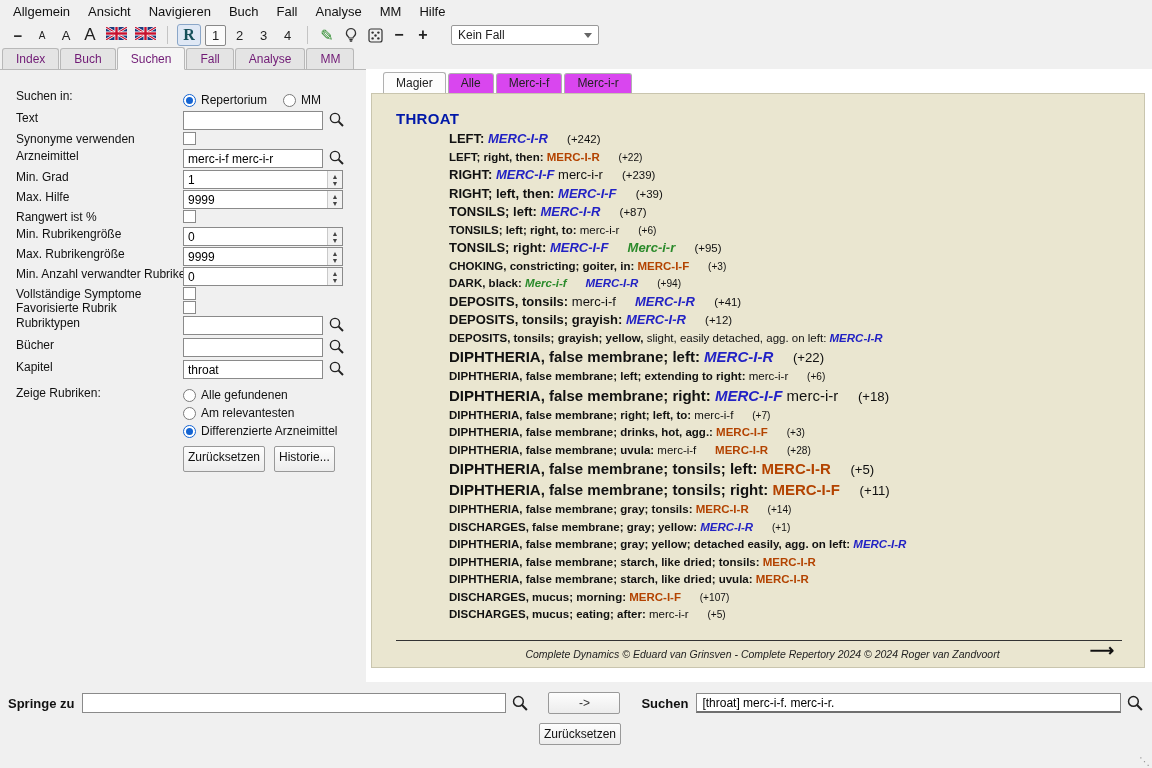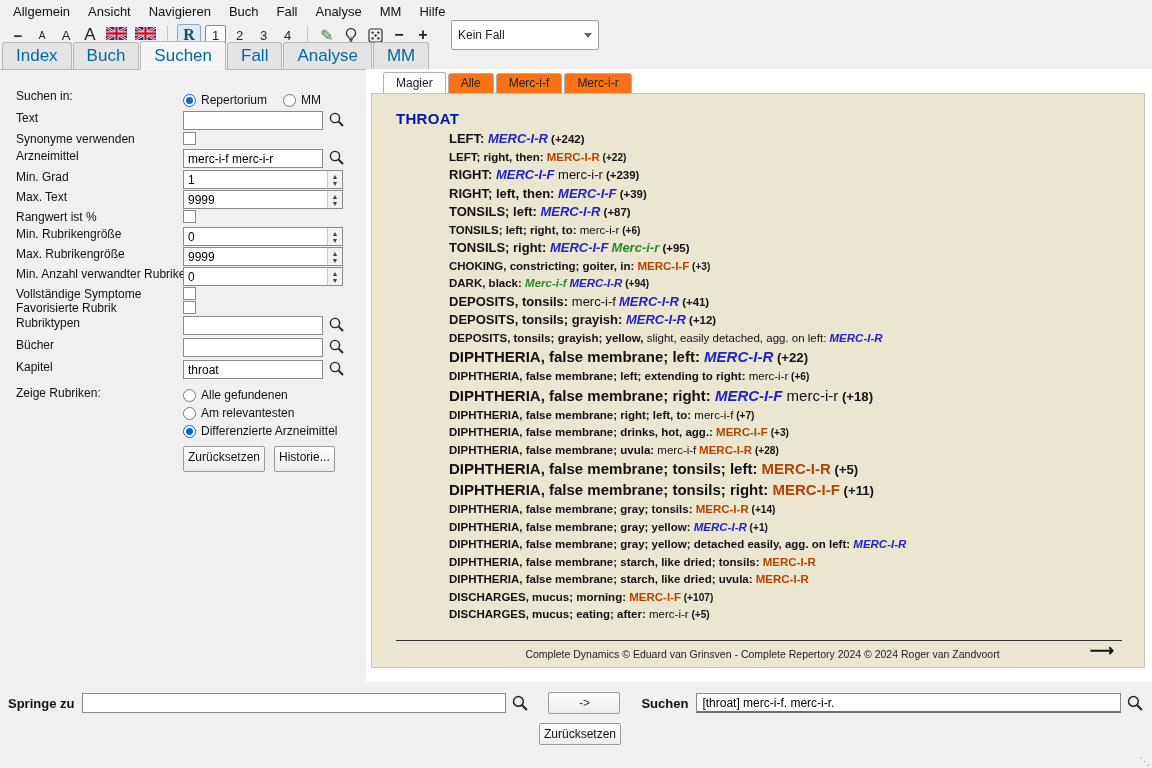--- a/index.html
+++ b/index.html
@@ -15,27 +15,27 @@
   .toolbar { height:26px; display:flex; align-items:center; padding:0 8px; gap:4px; }
   .tb-btn { display:inline-flex; align-items:center; justify-content:center; min-width:20px; height:22px; font-size:13px; color:#222; }
   .tb-minus { font-size:15px; font-weight:bold; }
   .fs1 { font-size:10px; } .fs2 { font-size:13px; } .fs3 { font-size:17px; }
   .tb-sep { width:1px; height:18px; background:#c4c4c4; margin:0 5px; }
   .tb-r { width:24px; height:22px; border:1px solid #8aa6c8; background:#dfe8f5; border-radius:3px; font-family:"Liberation Serif", serif; font-size:16px; font-weight:bold; color:#15505a; }
   .tb-num { display:inline-flex; align-items:center; justify-content:center; width:21px; height:21px; font-size:13px; color:#222; }
   .tb-num.active { border:1px solid #888; background:#fbfbfb; border-radius:2px; }
   .tb-pencil { color:#2a8a2a; font-size:16px; }
   .tb-zoom { font-size:16px; font-weight:bold; }
-  .case-select { margin-left:14px; width:148px; height:30px; background:#fff; border:1px solid #999; border-radius:2px; display:flex; align-items:center; justify-content:space-between; padding:0 6px; font-size:12px; color:#222; }
+  .case-select { margin-left:14px; width:148px; height:20px; background:#fff; border:1px solid #999; border-radius:2px; display:flex; align-items:center; justify-content:space-between; padding:0 6px; font-size:12px; color:#222; }
   .chev { width:0; height:0; border-left:4px solid transparent; border-right:4px solid transparent; border-top:5px solid #666; }
   .flag { display:inline-block; margin:0 2px; }
 
   
   .tabbar { height:22px; display:flex; align-items:flex-end; padding-left:2px; border-bottom:1px solid #b8b8b8; }
-  .tab { padding:3px 13px 3px; font-size:17px; border:1px solid #b8b8b8; border-bottom:none; background:#e4e4e4; border-radius:3px 3px 0 0; margin-right:1px; color:#0369a1; }
+  .tab { padding:3px 13px 3px; font-size:12px; border:1px solid #b8b8b8; border-bottom:none; background:#e4e4e4; border-radius:3px 3px 0 0; margin-right:1px; color:#701a75; }
   .tab.active { background:#f5f5f5; padding-top:4px; margin-bottom:-1px; border-bottom:1px solid #f5f5f5; }
 
   
   .content { position:absolute; top:69px; left:0; right:0; bottom:86px; display:flex; }
   .left-panel { width:366px; flex-shrink:0; padding:20px 0 0 16px; }
   .right-panel { flex:1; background:#fff; display:flex; flex-direction:column; padding:3px 7px 14px 5px; }
 
   
   .frow { display:flex; height:21px; }
   .frow.h17 { height:17px; } .frow.h20 { height:20px; } .frow.h14 { height:14px; }
@@ -50,40 +50,40 @@
   .rdo { width:13px; height:13px; border:1px solid #7a7a7a; border-radius:50%; background:#fff; display:inline-block; position:relative; flex-shrink:0; }
   .rdo.checked { border-color:#1464d2; }
   .rdo.checked::after { content:''; position:absolute; left:2px; top:2px; right:2px; bottom:2px; background:#1464d2; border-radius:50%; }
   .radio-lab { display:inline-flex; align-items:center; gap:5px; font-size:12px; margin-right:16px; }
   .btn { display:inline-block; border:1px solid #999; background:linear-gradient(#fdfdfd,#ececec); border-radius:2px; padding:3px 4px; font-size:12px; color:#111; }
   .form-buttons { margin-top:6px; }
   .form-buttons .btn { margin-right:9px; }
 
   
   .rtabbar { height:21px; display:flex; align-items:center; padding-left:12px; }
-  .rtab { padding:2px 12px 3px; font-size:12px; border:1px solid #b0b0b0; border-bottom:none; background:#f97316; border-radius:3px 3px 0 0; margin-right:2px; color:#222; }
+  .rtab { padding:2px 12px 3px; font-size:12px; border:1px solid #b0b0b0; border-bottom:none; background:#d946ef; border-radius:3px 3px 0 0; margin-right:2px; color:#222; }
   .rtab.active { background:#fdfdfd; padding-top:3px; }
   .result-area { flex:1; background:var(--beige); border:1px solid #c9c5ae; position:relative; padding:16px 20px 0 24px; overflow:hidden; }
   .throat-heading { font-size:15px; font-weight:bold; color:var(--heading); letter-spacing:0.3px; margin-bottom:3px; }
   .rubric-list { margin-left:10px; }
   .rubric { white-space:nowrap; }
   .rubric.lg { font-size:15px; line-height:20px; }
   .rubric.md { font-size:13px; line-height:18.5px; }
   .rubric.sm { font-size:11.5px; line-height:17.5px; }
   .seg-rb { font-weight:bold;padding-left:43px; }
   .seg-rn { font-weight:normal; }
   .seg-g1 { font-weight:normal; }
   .seg-g2 { color:var(--g2); font-weight:bold; font-style:italic; }
   .seg-g3 { color:var(--g3); font-weight:bold; font-style:italic; }
   .seg-g4 { color:var(--g4); font-weight:bold; }
-  .seg-cnt { font-weight:bold; font-size:0.88em; }
+  .seg-cnt { font-weight:normal; font-size:0.88em;margin-left:16px; }
   .result-footer { position:absolute; left:24px; right:22px; bottom:5px; }
   .footer-rule { border-top:1px solid #333; margin-bottom:3px; }
   .footer-row { position:relative; text-align:center; }
-  .footer-text { font-size:10.5px; color:#222;margin-left:7px; }
+  .footer-text { font-size:10.5px; font-style:italic; color:#222;margin-left:7px; }
   .next-arrow { position:absolute; right:8px; top:-4px; font-size:17px; font-weight:bold; color:#111; }
 
   
   .bottombar { position:absolute; left:0; right:0; bottom:0; height:86px; padding:10px 8px 0 8px; }
   .brow1 { display:flex; align-items:center; }
   .blabel { font-size:13px; margin-right:8px; white-space:nowrap;font-weight:bold; }
   .jump-input { width:424px; height:20px; border:1px solid #8a8a8a; background:#fff; font-size:12px; padding:1px 5px; font-family:"Liberation Sans", sans-serif; outline:none; }
   .goto-btn { margin-left:19px; width:72px; text-align:center; color:#333; }
   .suchen-label { margin-left:21px; }
   .suchen-input { flex:1; height:20px; border:1px solid #8a8a8a; border-bottom:2px solid #6f6f6f; background:#fff; font-size:12px; padding:1px 5px; font-family:"Liberation Sans", sans-serif; outline:none; }
@@ -224,21 +224,21 @@
         <span class="spin">
           <input class="spin-input" value="1" style="">
           <span class="spin-btns">
               <span>▲</span>
               <span>▼</span>
             </span>
         </span>
       </div>
 
       <div class="frow h20">
-        <span class="flabel">Max. Text</span>
+        <span class="flabel">Max. Hilfe</span>
         <span class="spin">
           <input class="spin-input" value="9999" style="">
           <span class="spin-btns">
               <span>▲</span>
               <span>▼</span>
             </span>
         </span>
       </div>
 
       <div class="frow h17">
@@ -376,21 +376,21 @@
             <div class="rubric sm"><span class="seg-rb">DEPOSITS, tonsils; grayish; yellow, </span><span class="seg-rn">slight, easily detached, agg. on left: </span><span class="seg-g2">MERC-I-R</span></div>
             <div class="rubric lg"><span class="seg-rb">DIPHTHERIA, false membrane; left: </span><span class="seg-g2">MERC-I-R</span><span class="seg-cnt"> (+22)</span></div>
             <div class="rubric sm"><span class="seg-rb">DIPHTHERIA, false membrane; left; extending to right: </span><span class="seg-g1">merc-i-r</span><span class="seg-cnt"> (+6)</span></div>
             <div class="rubric lg"><span class="seg-rb">DIPHTHERIA, false membrane; right: </span><span class="seg-g2">MERC-I-F</span><span class="seg-g1"> merc-i-r</span><span class="seg-cnt"> (+18)</span></div>
             <div class="rubric sm"><span class="seg-rb">DIPHTHERIA, false membrane; right; left, to: </span><span class="seg-g1">merc-i-f</span><span class="seg-cnt"> (+7)</span></div>
             <div class="rubric sm"><span class="seg-rb">DIPHTHERIA, false membrane; drinks, hot, agg.: </span><span class="seg-g4">MERC-I-F</span><span class="seg-cnt"> (+3)</span></div>
             <div class="rubric sm"><span class="seg-rb">DIPHTHERIA, false membrane; uvula: </span><span class="seg-g1">merc-i-f</span><span class="seg-cnt"> </span><span class="seg-g4">MERC-I-R</span><span class="seg-cnt"> (+28)</span></div>
             <div class="rubric lg"><span class="seg-rb">DIPHTHERIA, false membrane; tonsils; left: </span><span class="seg-g4">MERC-I-R</span><span class="seg-cnt"> (+5)</span></div>
             <div class="rubric lg"><span class="seg-rb">DIPHTHERIA, false membrane; tonsils; right: </span><span class="seg-g4">MERC-I-F</span><span class="seg-cnt"> (+11)</span></div>
             <div class="rubric sm"><span class="seg-rb">DIPHTHERIA, false membrane; gray; tonsils: </span><span class="seg-g4">MERC-I-R</span><span class="seg-cnt"> (+14)</span></div>
-            <div class="rubric sm"><span class="seg-rb">DIPHTHERIA, false membrane; gray; yellow: </span><span class="seg-g2">MERC-I-R</span><span class="seg-cnt"> (+1)</span></div>
+            <div class="rubric sm"><span class="seg-rb">DISCHARGES, false membrane; gray; yellow: </span><span class="seg-g2">MERC-I-R</span><span class="seg-cnt"> (+1)</span></div>
             <div class="rubric sm"><span class="seg-rb">DIPHTHERIA, false membrane; gray; yellow; detached easily, agg. on left: </span><span class="seg-g2">MERC-I-R</span></div>
             <div class="rubric sm"><span class="seg-rb">DIPHTHERIA, false membrane; starch, like dried; tonsils: </span><span class="seg-g4">MERC-I-R</span></div>
             <div class="rubric sm"><span class="seg-rb">DIPHTHERIA, false membrane; starch, like dried; uvula: </span><span class="seg-g4">MERC-I-R</span></div>
             <div class="rubric sm"><span class="seg-rb">DISCHARGES, mucus; morning: </span><span class="seg-g4">MERC-I-F</span><span class="seg-cnt"> (+107)</span></div>
             <div class="rubric sm"><span class="seg-rb">DISCHARGES, mucus; eating; after: </span><span class="seg-g1">merc-i-r</span><span class="seg-cnt"> (+5)</span></div>
           </div>
         <div class="result-footer">
           <div class="footer-rule"></div>
           <div class="footer-row">
             <span class="footer-text">Complete Dynamics © Eduard van Grinsven    -    Complete Repertory 2024 © 2024 Roger van Zandvoort</span>

